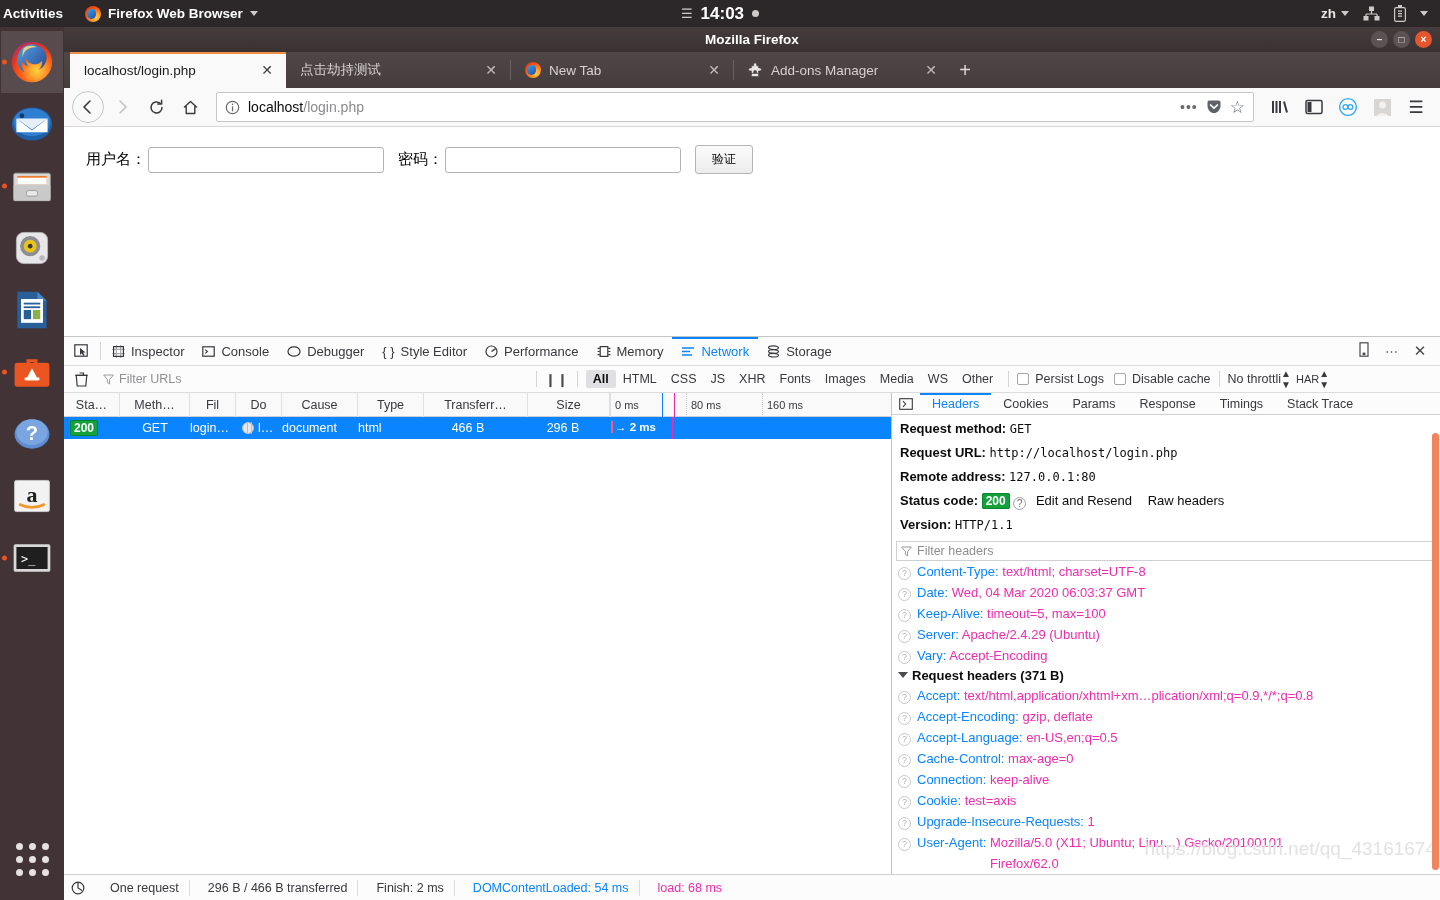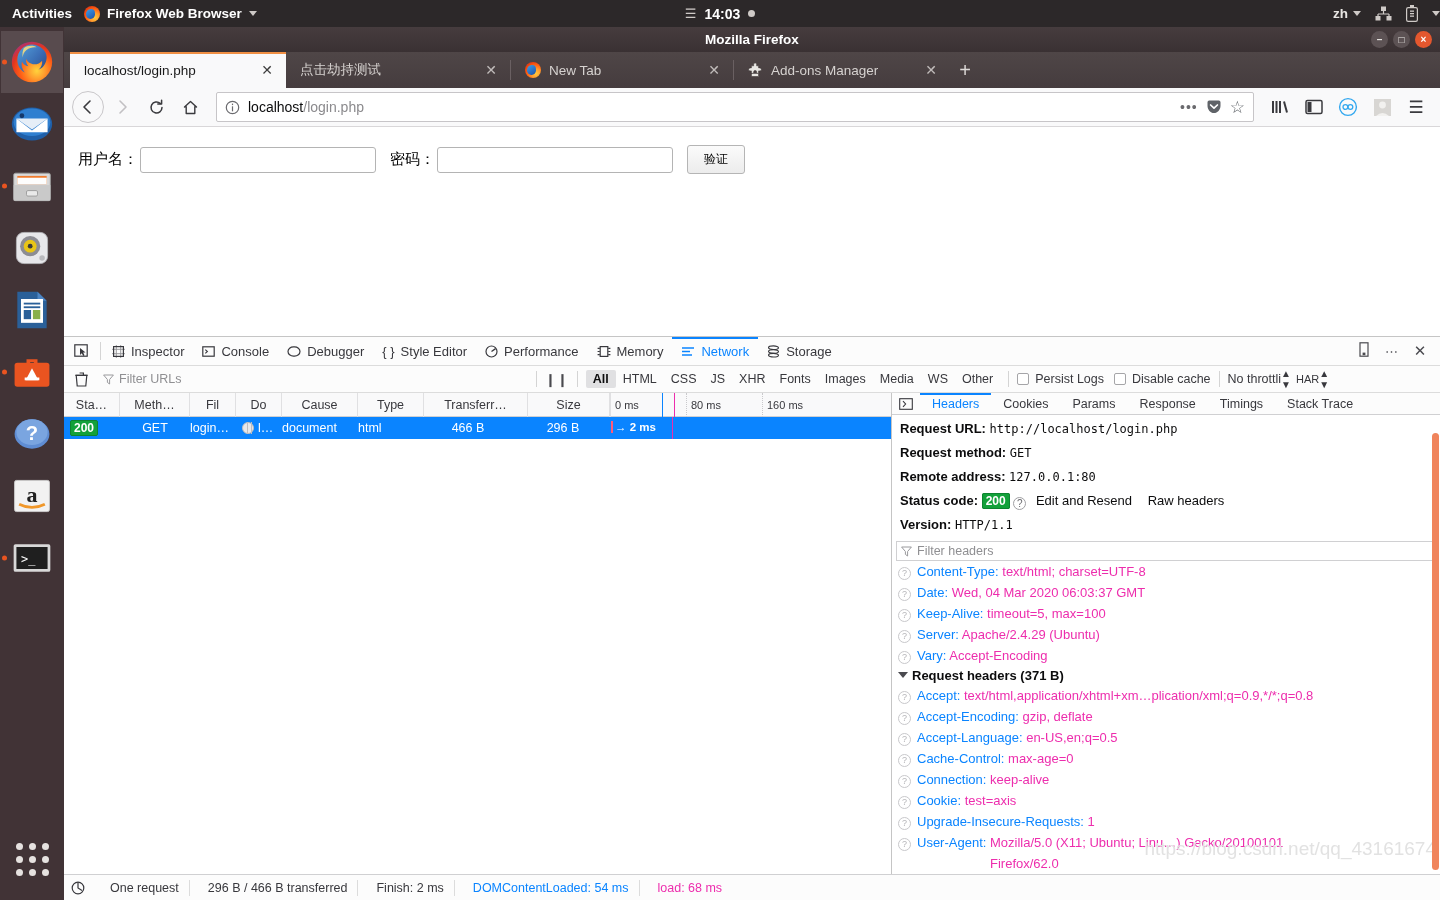--- a/index.html
+++ b/index.html
@@ -13,32 +13,32 @@
   }
 
   
   #topbar {
     position: absolute; top: 0; left: 0; width: 1440px; height: 27px;
     background: #2c2829;
     color: #e8e6e3;
     display: flex; align-items: center;
     font-size: 13.5px;
   }
-  #topbar .tb-left { display: flex; align-items: center; gap: 12px; padding-left: 12px; }
+  #topbar .tb-left { display: flex; align-items: center; gap: 22px; padding-left: 3px; }
   #topbar .activities { font-weight: bold; font-size: 13.5px; color: #fff; }
   #topbar .ffapp { display: flex; align-items: center; gap: 7px; font-weight: bold; color: #fff; }
   #topbar .tb-center {
     position: absolute; left: 0; right: 0; margin: 0 auto;
     display: flex; justify-content: center; align-items: center; gap: 8px;
     pointer-events: none;
   }
   #topbar .tb-center > * { pointer-events: auto; }
-  #topbar .clock { font-weight: bold; color: #fff; font-size: 14px; }
+  #topbar .clock { font-weight: bold; color: #fff; font-size: 17px; }
   #topbar .tb-right {
-    margin-left: auto; display: flex; align-items: center; gap: 14px; 
+    margin-left: auto; display: flex; align-items: center; gap: 14px; padding-right: 12px;
   }
   .caret-dn { width: 0; height: 0; border-left: 4px solid transparent; border-right: 4px solid transparent; border-top: 5px solid #cfcac7; display:inline-block; }
 
   
   .ff-logo {
     width: 16px; height: 16px; border-radius: 50%;
     background: radial-gradient(circle at 68% 72%, #ffcb3d 0%, #ff9d2e 28%, #ff6517 52%, #e8400e 74%, #b92d73 100%);
     position: relative; flex: none;
   }
   .ff-logo::after {
@@ -117,21 +117,21 @@
     flex: 1; height: 30px; margin: 0 8px; background: #fff; border: 1px solid #c7c5c8;
     border-radius: 2px; display: flex; align-items: center; padding: 0 8px; gap: 8px;
     font-size: 14px;
   }
   #urlbar .urltext { flex: 1; color: #0c0c0d; }
   #urlbar .urltext .dim { color: #8b8a8d; }
   .ub-icon { color: #6a6a6e; display: flex; align-items: center; }
   .tbicon { width: 32px; height: 32px; display:flex; align-items:center; justify-content:center; color: #3a3a3e; }
 
   
-  #pagearea { height: 222px; background: #fff; padding: 18px 14px; }
+  #pagearea { height: 222px; background: #fff; padding: 18px 22px; }
   .form-row { display: flex; align-items: center; gap: 0; font-size: 15px; color: #000; }
   .form-row label { margin-right: 2px; }
   .form-row input {
     height: 26px; border: 1px solid #b4b4b4; border-radius: 3px; background: #fff;
     margin-right: 14px; padding: 0 4px; font-size: 14px;
   }
   .form-row input.user { width: 236px; }
   .form-row input.pass { width: 236px; }
   .form-row button {
     height: 29px; min-width: 58px; font-size: 12px; border: 1px solid #b5b5b5; border-radius: 3px;
@@ -705,26 +705,26 @@
           <div class="nr-tab active">Headers</div>
           <div class="nr-tab">Cookies</div>
           <div class="nr-tab">Params</div>
           <div class="nr-tab">Response</div>
           <div class="nr-tab">Timings</div>
           <div class="nr-tab">Stack Trace</div>
         </div>
 
         <div id="nr-content">
           <div class="sumrow">
+            <b>Request method:</b>
+            <span class="mono">GET</span>
+          </div>
+          <div class="sumrow">
             <b>Request URL:</b>
             <span class="mono">http://localhost/login.php</span>
-          </div>
-          <div class="sumrow">
-            <b>Request method:</b>
-            <span class="mono">GET</span>
           </div>
           <div class="sumrow">
             <b>Remote address:</b>
             <span class="mono">127.0.0.1:80</span>
           </div>
           <div class="sumrow">
             <b>Status code:</b>
             <span class="status-pill">200</span>
             <span class="qmark">?</span>
             <span class="linkish">Edit and Resend</span>

